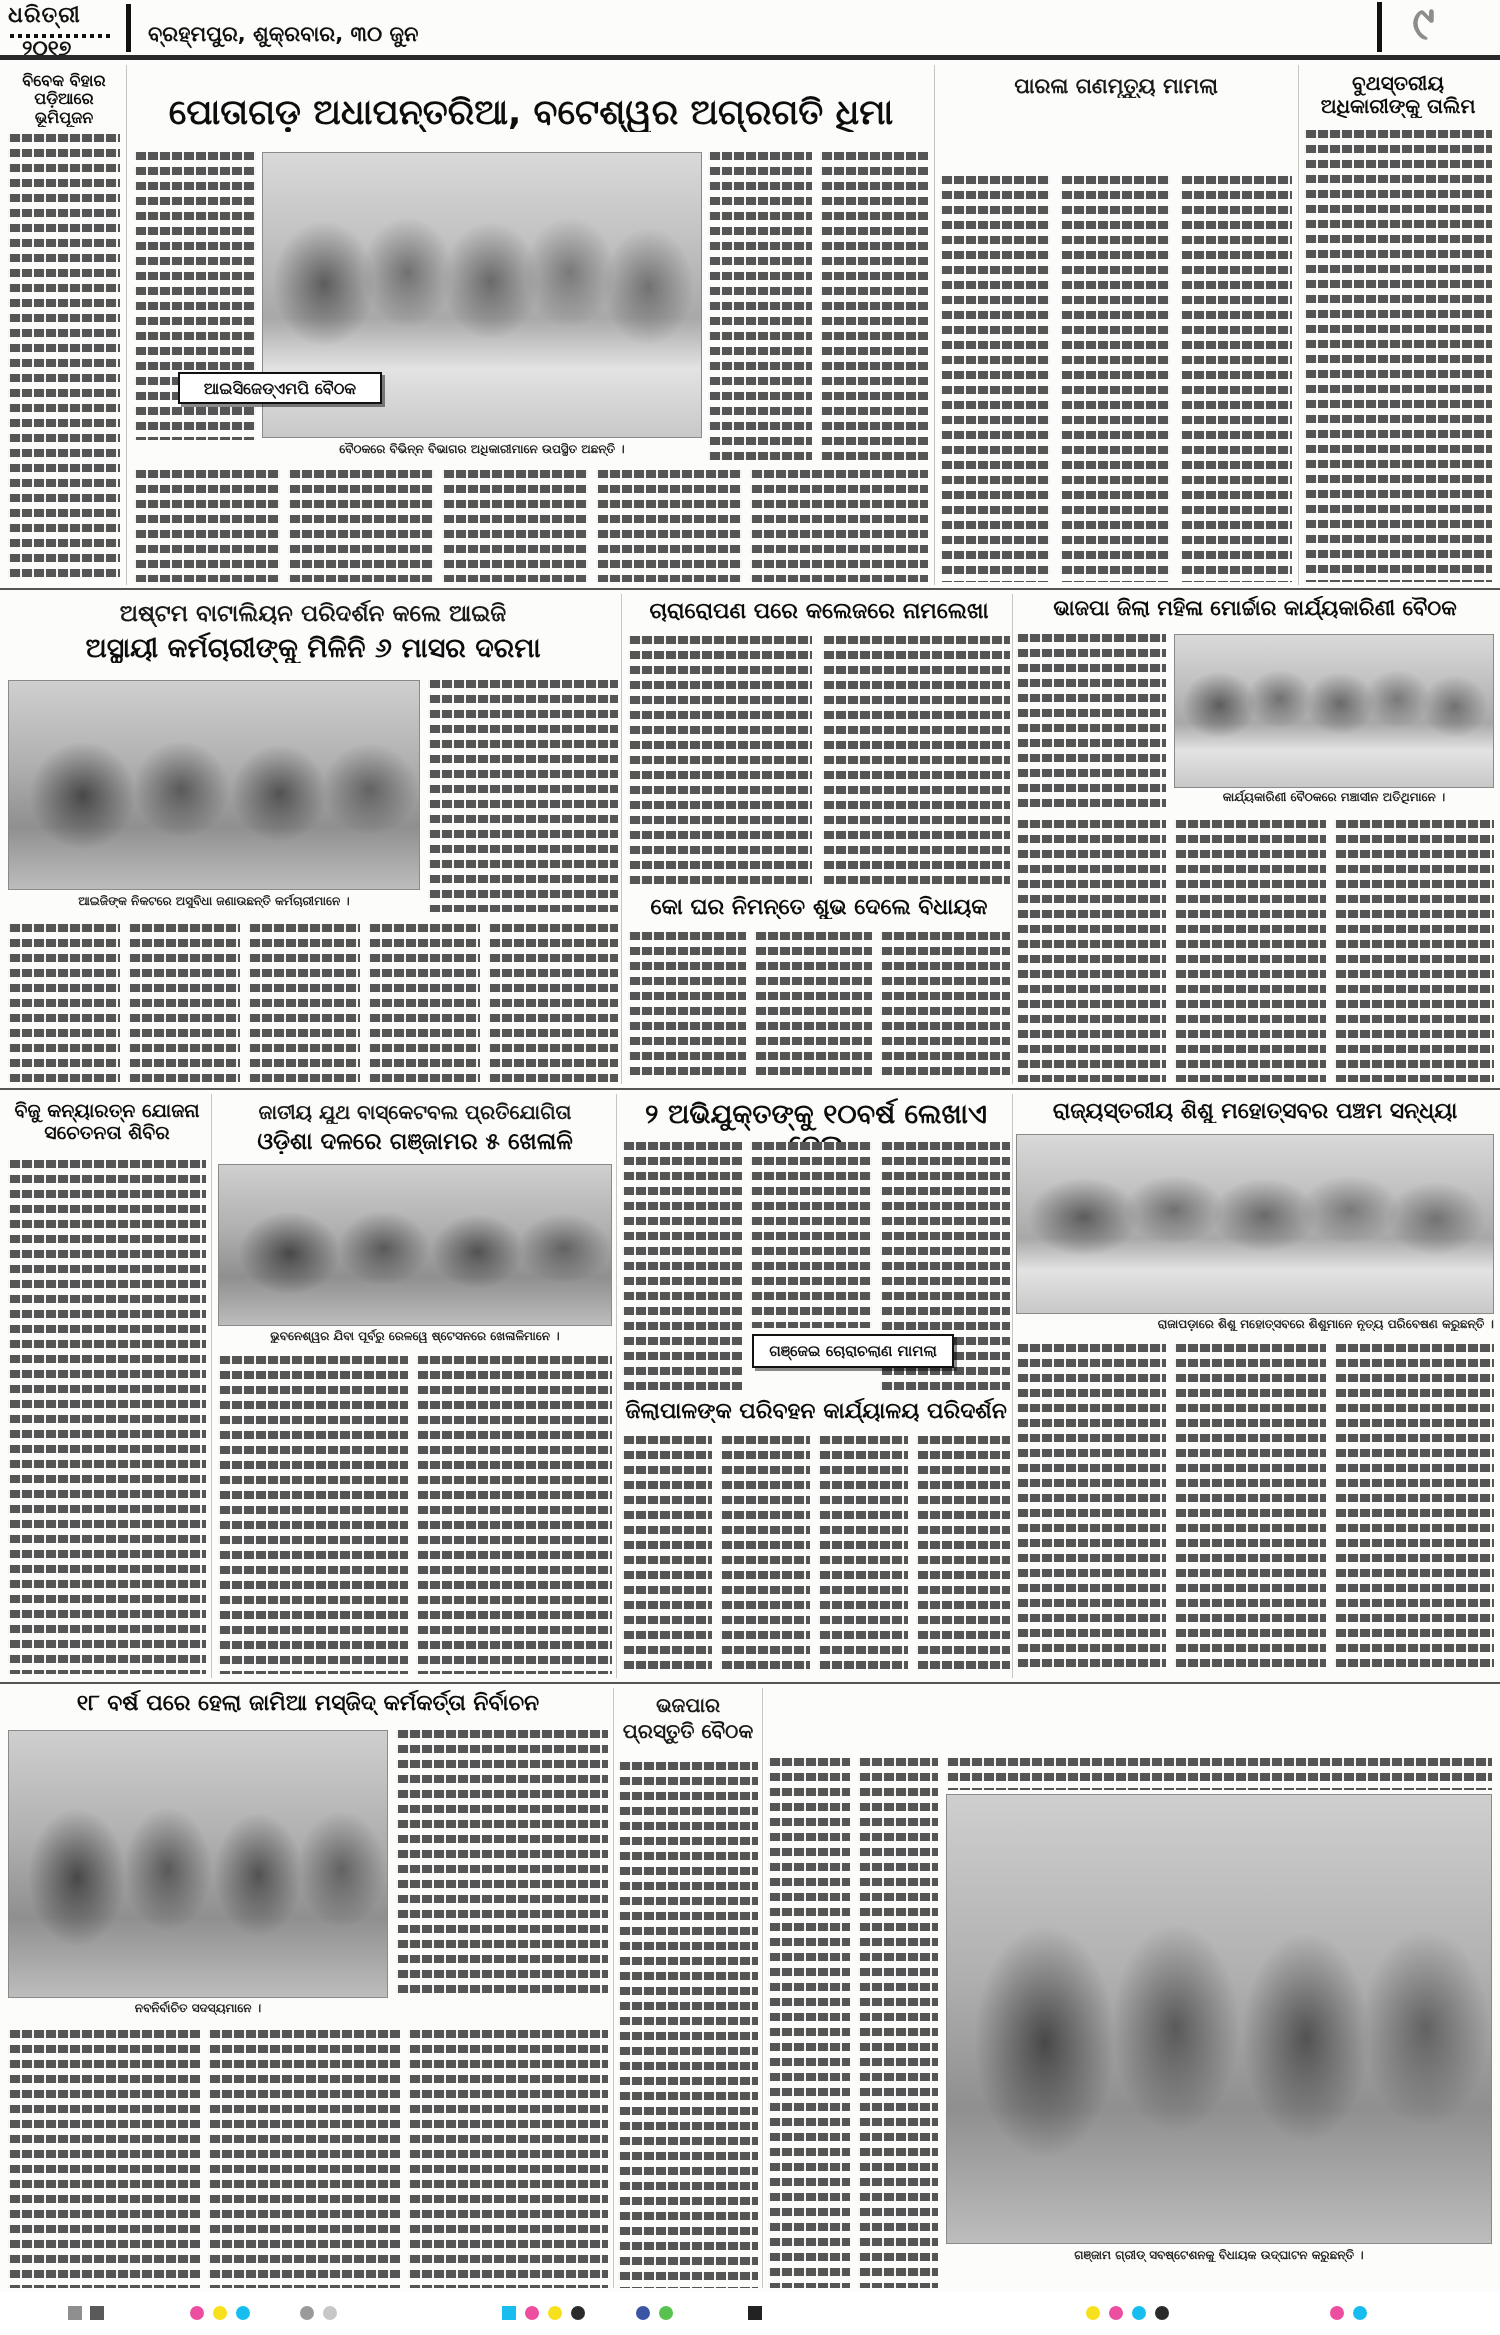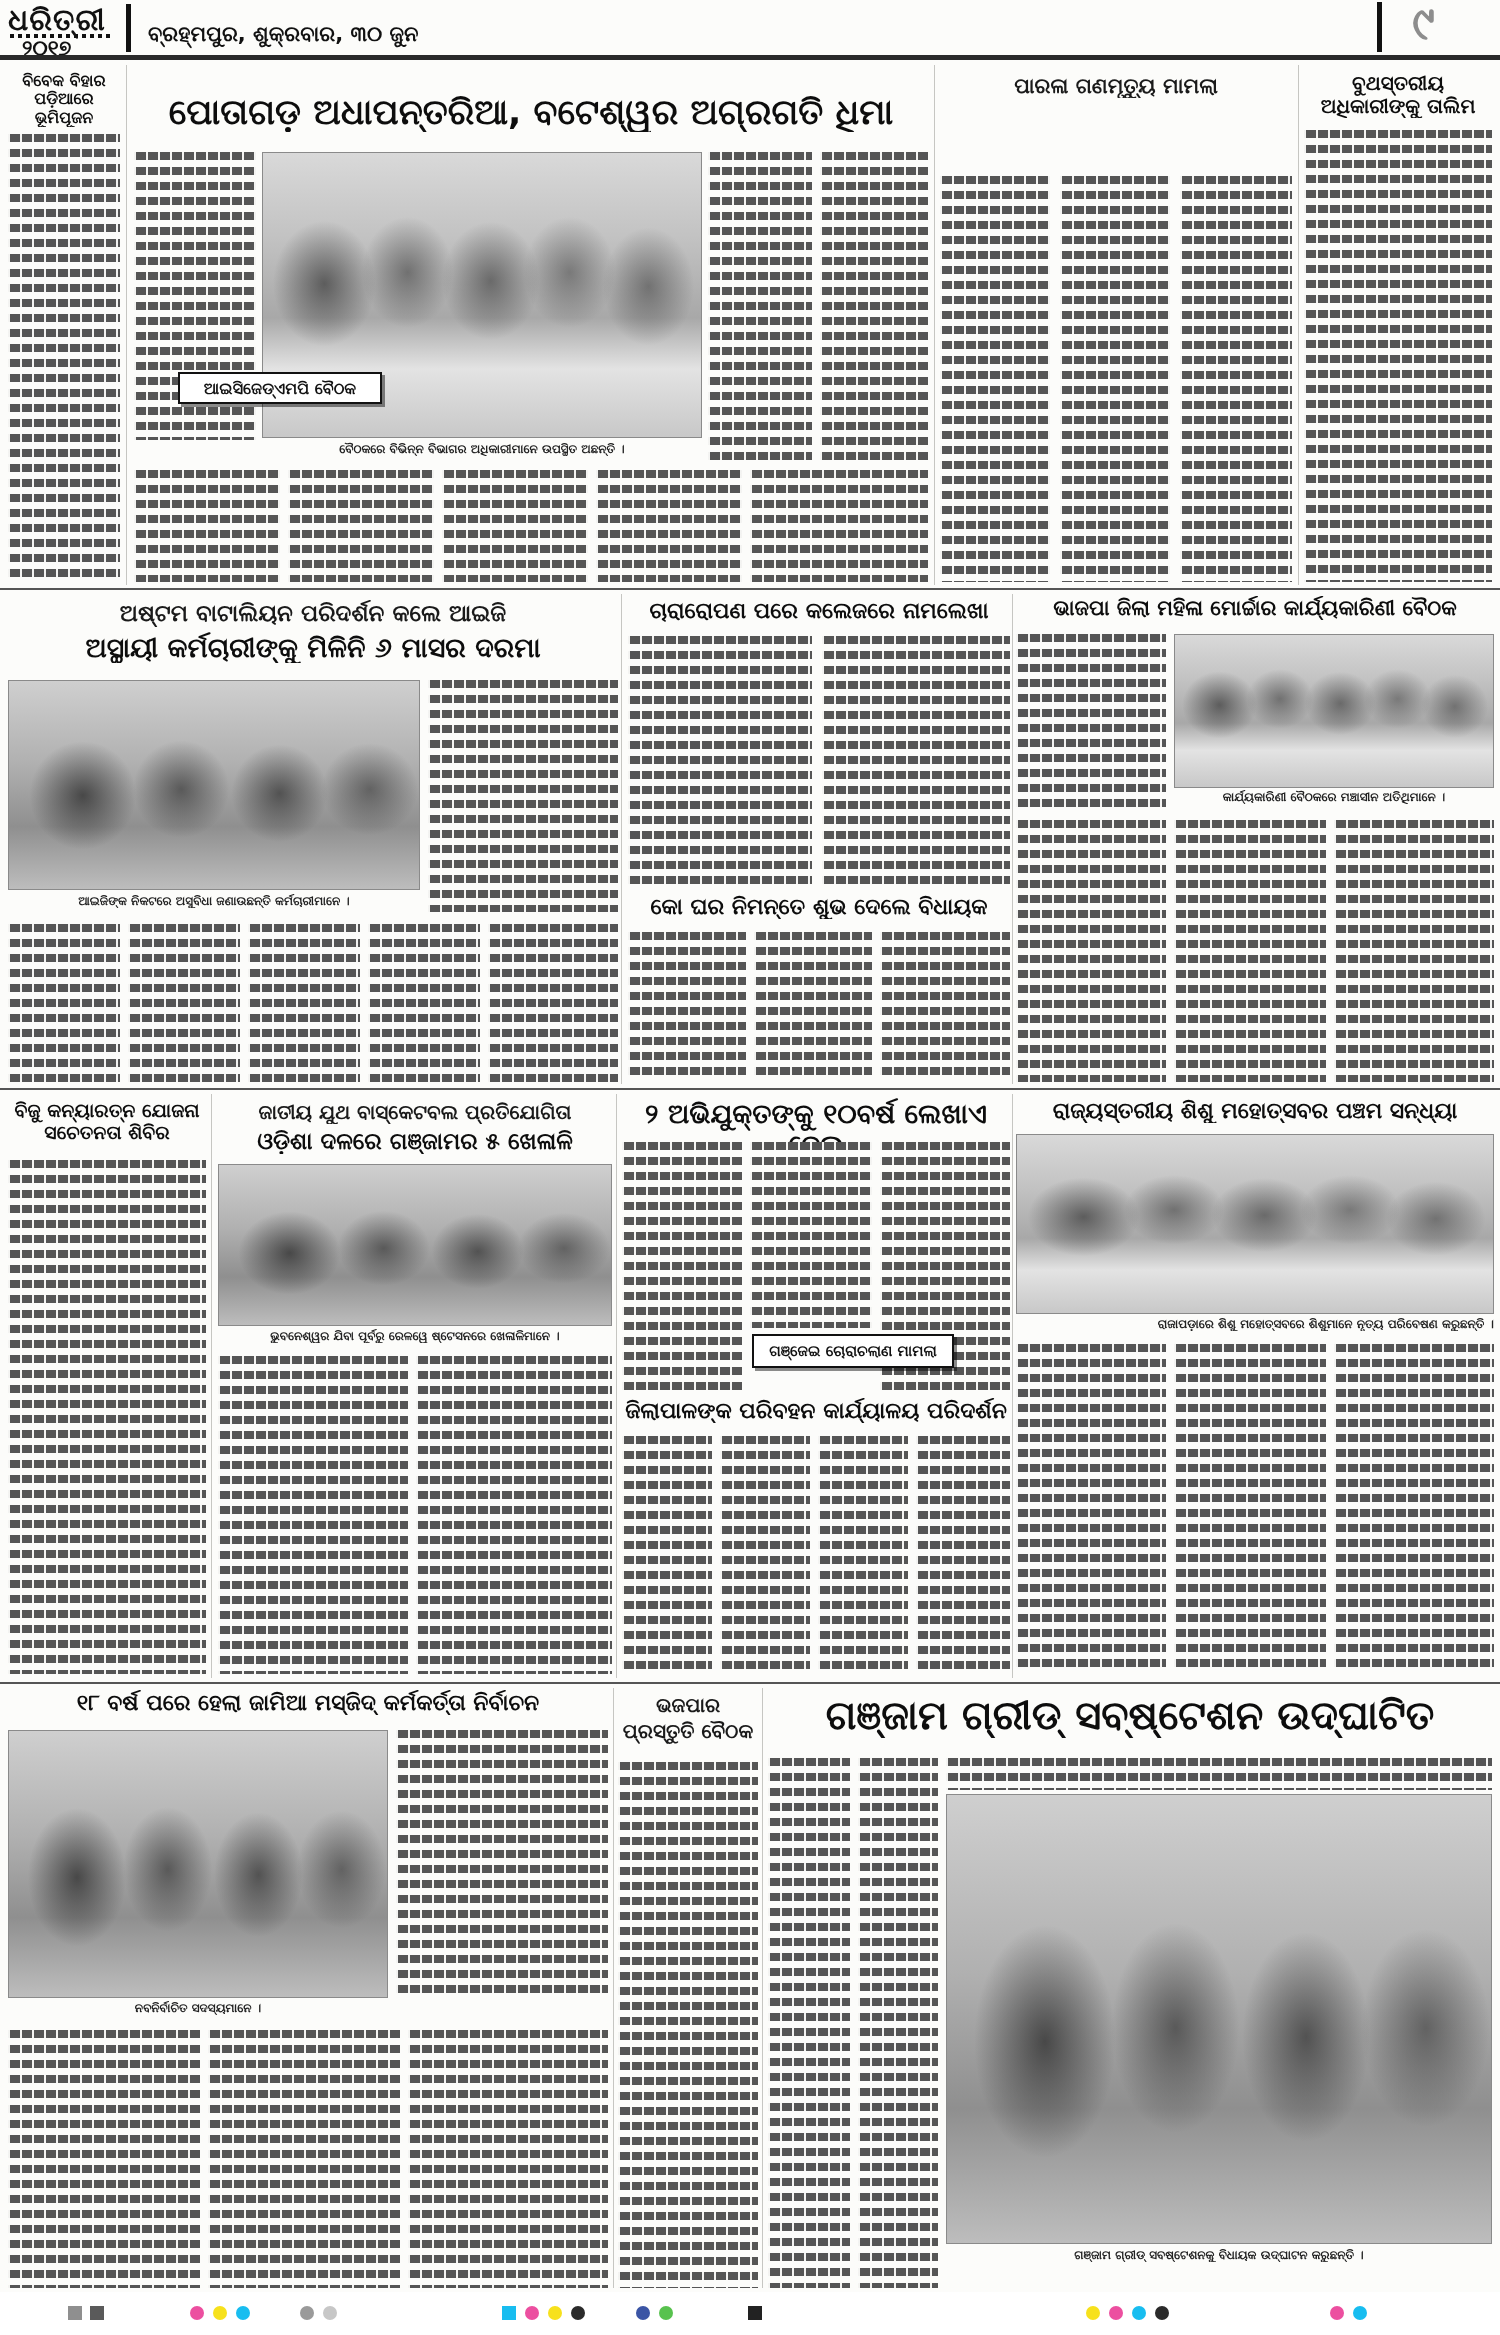--- a/index.html
+++ b/index.html
@@ -46,21 +46,21 @@
   .inset-box {
     background:#fff; border:2px solid #111; box-shadow:3px 3px 0 rgba(0,0,0,.45);
     font-weight:bold; text-align:center; display:flex; align-items:center; justify-content:center;
     overflow:hidden;
   }
   .vsep { width:1px; background:#c6c6c2; }
   .hrule { background:#2a2a2a; }
   .hrule.thin { background:#555; }
   .mark { position:absolute; top:0; width:14px; height:14px; }
   .mark.circle { border-radius:50%; }
-  #masthead-logo { font-weight:bold; font-size:30px; letter-spacing:1px; }
+  #masthead-logo { font-weight:bold; font-size:22px; letter-spacing:1px; }
   #logo-dots { height:4px; background:repeating-linear-gradient(90deg,#111 0 4px,transparent 4px 8px); }
 </style>
 </head>
 <body>
 
 <div id="page">
 
   <div class="abs" style="left:8px;top:2px;width:115px;height:52px;">
     <div id="masthead-logo">ଧରିତ୍ରୀ</div>
     <div id="logo-dots" class="abs" style="left:2px;top:32px;width:104px;"></div>
@@ -187,21 +187,20 @@
   <div class="abs txt small" style="left:8px;top:2030px;width:192px;height:258px;"></div>
   <div class="abs txt small" style="left:208px;top:2030px;width:192px;height:258px;"></div>
   <div class="abs txt small" style="left:408px;top:2030px;width:200px;height:258px;"></div>
 
   <div class="abs kicker" style="left:618px;top:1692px;width:140px;font-size:20px;line-height:1.3;">
     <div>ଭଜପାର</div>
     <div>ପ୍ରସ୍ତୁତି ବୈଠକ</div>
   </div>
   <div class="abs txt small" style="left:618px;top:1762px;width:140px;height:526px;"></div>
 
-  <div class="abs hl" style="left:768px;top:1692px;width:724px;font-size:40px;">ଗଞ୍ଜାମ ଗ୍ରୀଡ୍ ସବ୍‌ଷ୍ଟେଶନ ଉଦ୍‌ଘାଟିତ</div>
   <div class="abs txt small" style="left:768px;top:1758px;width:82px;height:530px;"></div>
   <div class="abs txt small" style="left:858px;top:1758px;width:80px;height:530px;"></div>
   <div class="abs txt small" style="left:946px;top:1758px;width:546px;height:32px;"></div>
   <div class="abs photo dark" style="left:946px;top:1794px;width:546px;height:450px;"></div>
   <div class="abs caption" style="left:946px;top:2248px;width:546px;">ଗଞ୍ଜାମ ଗ୍ରୀଡ୍ ସବଷ୍ଟେଶନକୁ ବିଧାୟକ ଉଦ୍‌ଘାଟନ କରୁଛନ୍ତି ।</div>
 
   <div class="abs" style="left:0;top:2292px;width:1500px;height:43px;background:#ffffff;">
     <div class="abs" style="left:0;top:14px;width:1500px;height:14px;">
         <div class="mark " style="left: 68px; background: rgb(143, 143, 143);"></div>
         <div class="mark " style="left: 90px; background: rgb(90, 90, 90);"></div>

